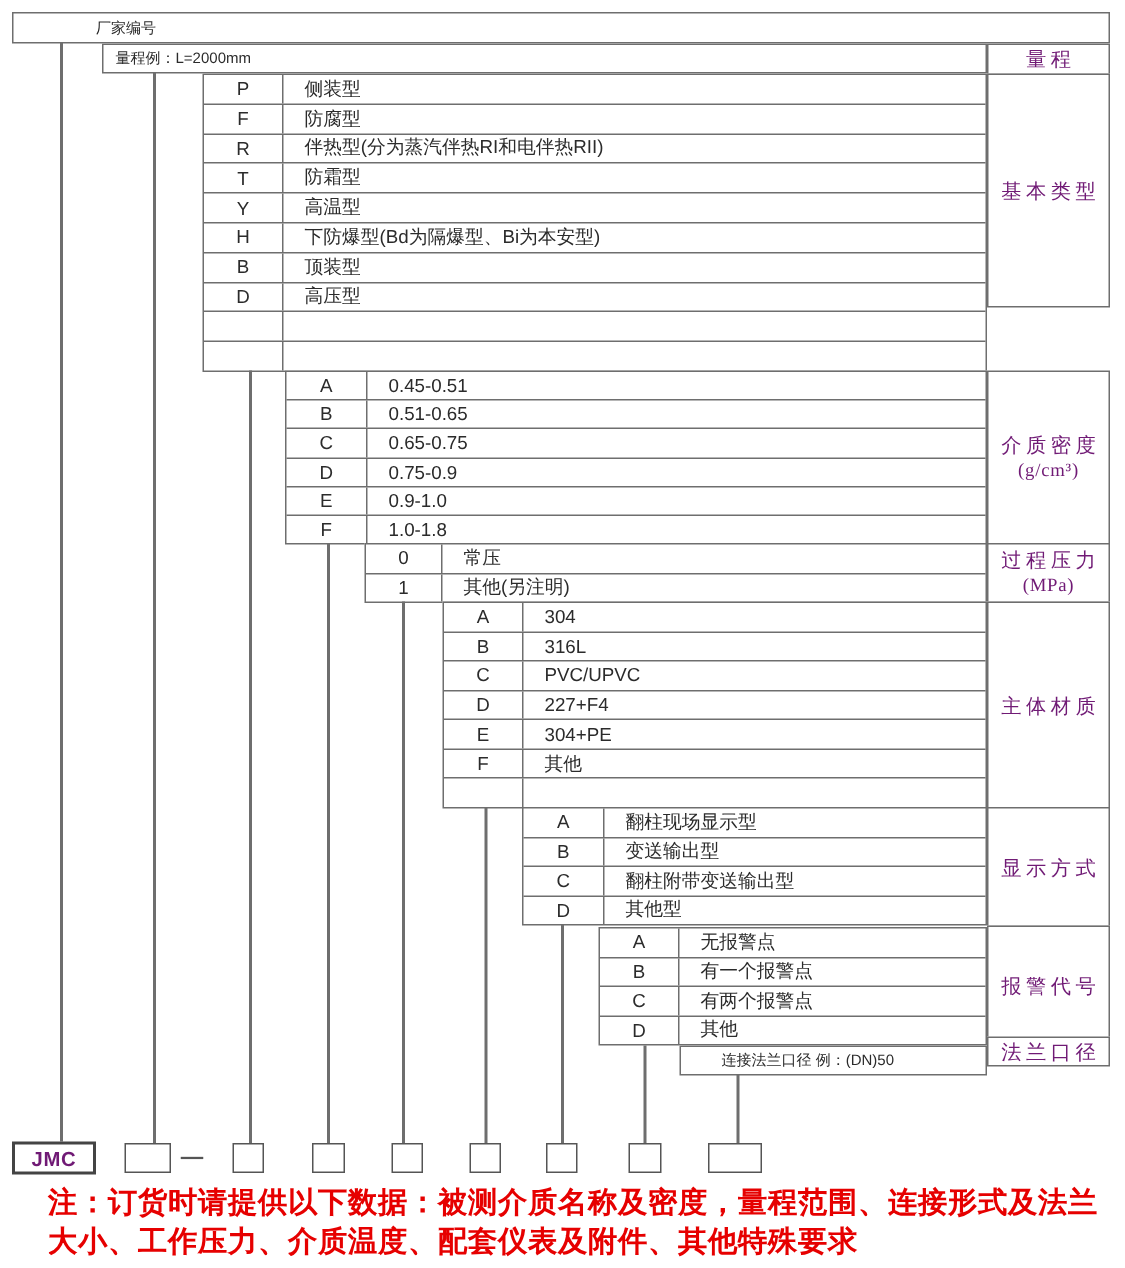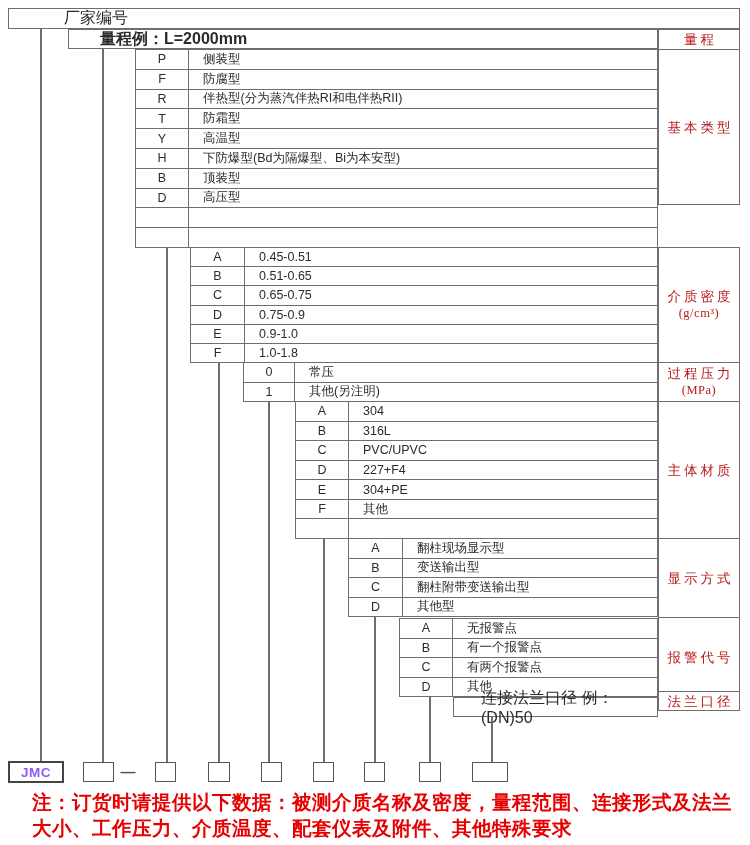--- a/index.html
+++ b/index.html
@@ -8,21 +8,21 @@
     --red:#e60000;
   }
   html,body{margin:0;padding:0;background:#ffffff;}
   #screen{
     position:relative;width:750px;height:845px;background:#ffffff;
     font-family:"Liberation Sans", sans-serif;overflow:hidden;
   }
   
   .hrow{
     position:absolute;border:1px solid var(--line);box-sizing:border-box;
-    display:flex;align-items:center;font-size:16px;color:var(--text);
+    display:flex;align-items:center;font-size:10px;color:var(--text);
     background:#fff;
   }
   
   .sel-table{
     position:absolute;border:1px solid var(--line);box-sizing:border-box;
     display:flex;flex-direction:column;background:#fff;
   }
   .trow{flex:1;display:flex;align-items:stretch;min-height:0;}
   .trow + .trow{border-top:1px solid var(--line);}
   .tcode{
@@ -32,36 +32,36 @@
   }
   .tdesc{
     flex:1;display:flex;align-items:center;padding-left:14px;
     font-size:12.5px;color:var(--text);white-space:nowrap;overflow:hidden;
   }
   
   .label-cell{
     position:absolute;left:658px;width:82px;border:1px solid var(--line);
     box-sizing:border-box;display:flex;flex-direction:column;
     align-items:center;justify-content:center;background:#fff;
-    font-family:"Liberation Serif", serif;color:#b91c1c;
+    font-family:"Liberation Serif", serif;color:#701a75;
     font-size:13.5px;letter-spacing:3px;text-indent:3px;line-height:17px;
   }
   .label-cell .sub{letter-spacing:0.5px;text-indent:0;font-size:12.5px;}
   
   .dropline{position:absolute;width:1.5px;background:var(--line);}
   
   .bbox{
     position:absolute;top:762px;height:20px;border:1.5px solid #555;
     box-sizing:border-box;background:#fff;
   }
   .jmc-box{
     position:absolute;left:8px;top:761px;width:56px;height:22px;
     border:2px solid #444;box-sizing:border-box;background:#fff;
     display:flex;align-items:center;justify-content:center;
-    font-weight:700;font-size:13.5px;color:#8b5cf6;letter-spacing:0.5px;
+    font-weight:700;font-size:13.5px;color:#701a75;letter-spacing:0.5px;
   }
   .dash-sep{
     position:absolute;left:114px;top:761px;width:28px;height:20px;
     display:flex;align-items:center;justify-content:center;
     font-size:15px;font-weight:700;color:#555;
   }
   
   .note{
     position:absolute;left:8px;top:789px;width:736px;
     color:var(--red);font-weight:700;font-size:19.5px;line-height:26px;
@@ -70,21 +70,21 @@
   }
 </style>
 </head>
 <body>
 
 <div id="screen">
 
   <div class="hrow" style="left:8px;top:8px;width:732px;height:21px;padding-left:55px;">
     <span>厂家编号</span>
   </div>
-  <div class="hrow" style="left:68px;top:29px;width:590px;height:20px;padding-left:31px;font-weight:bold;">
+  <div class="hrow" style="left:68px;top:29px;width:590px;height:20px;padding-left:8px;">
     <span>量程例：L=2000mm</span>
   </div>
 
   <div class="sel-table" style="left:135px;top:49px;width:523px;height:199px;--codew:52px;">
       <div class="trow">
         <span class="tcode">P</span>
         <span class="tdesc">侧装型</span>
       </div>
       <div class="trow">
         <span class="tcode">F</span>

